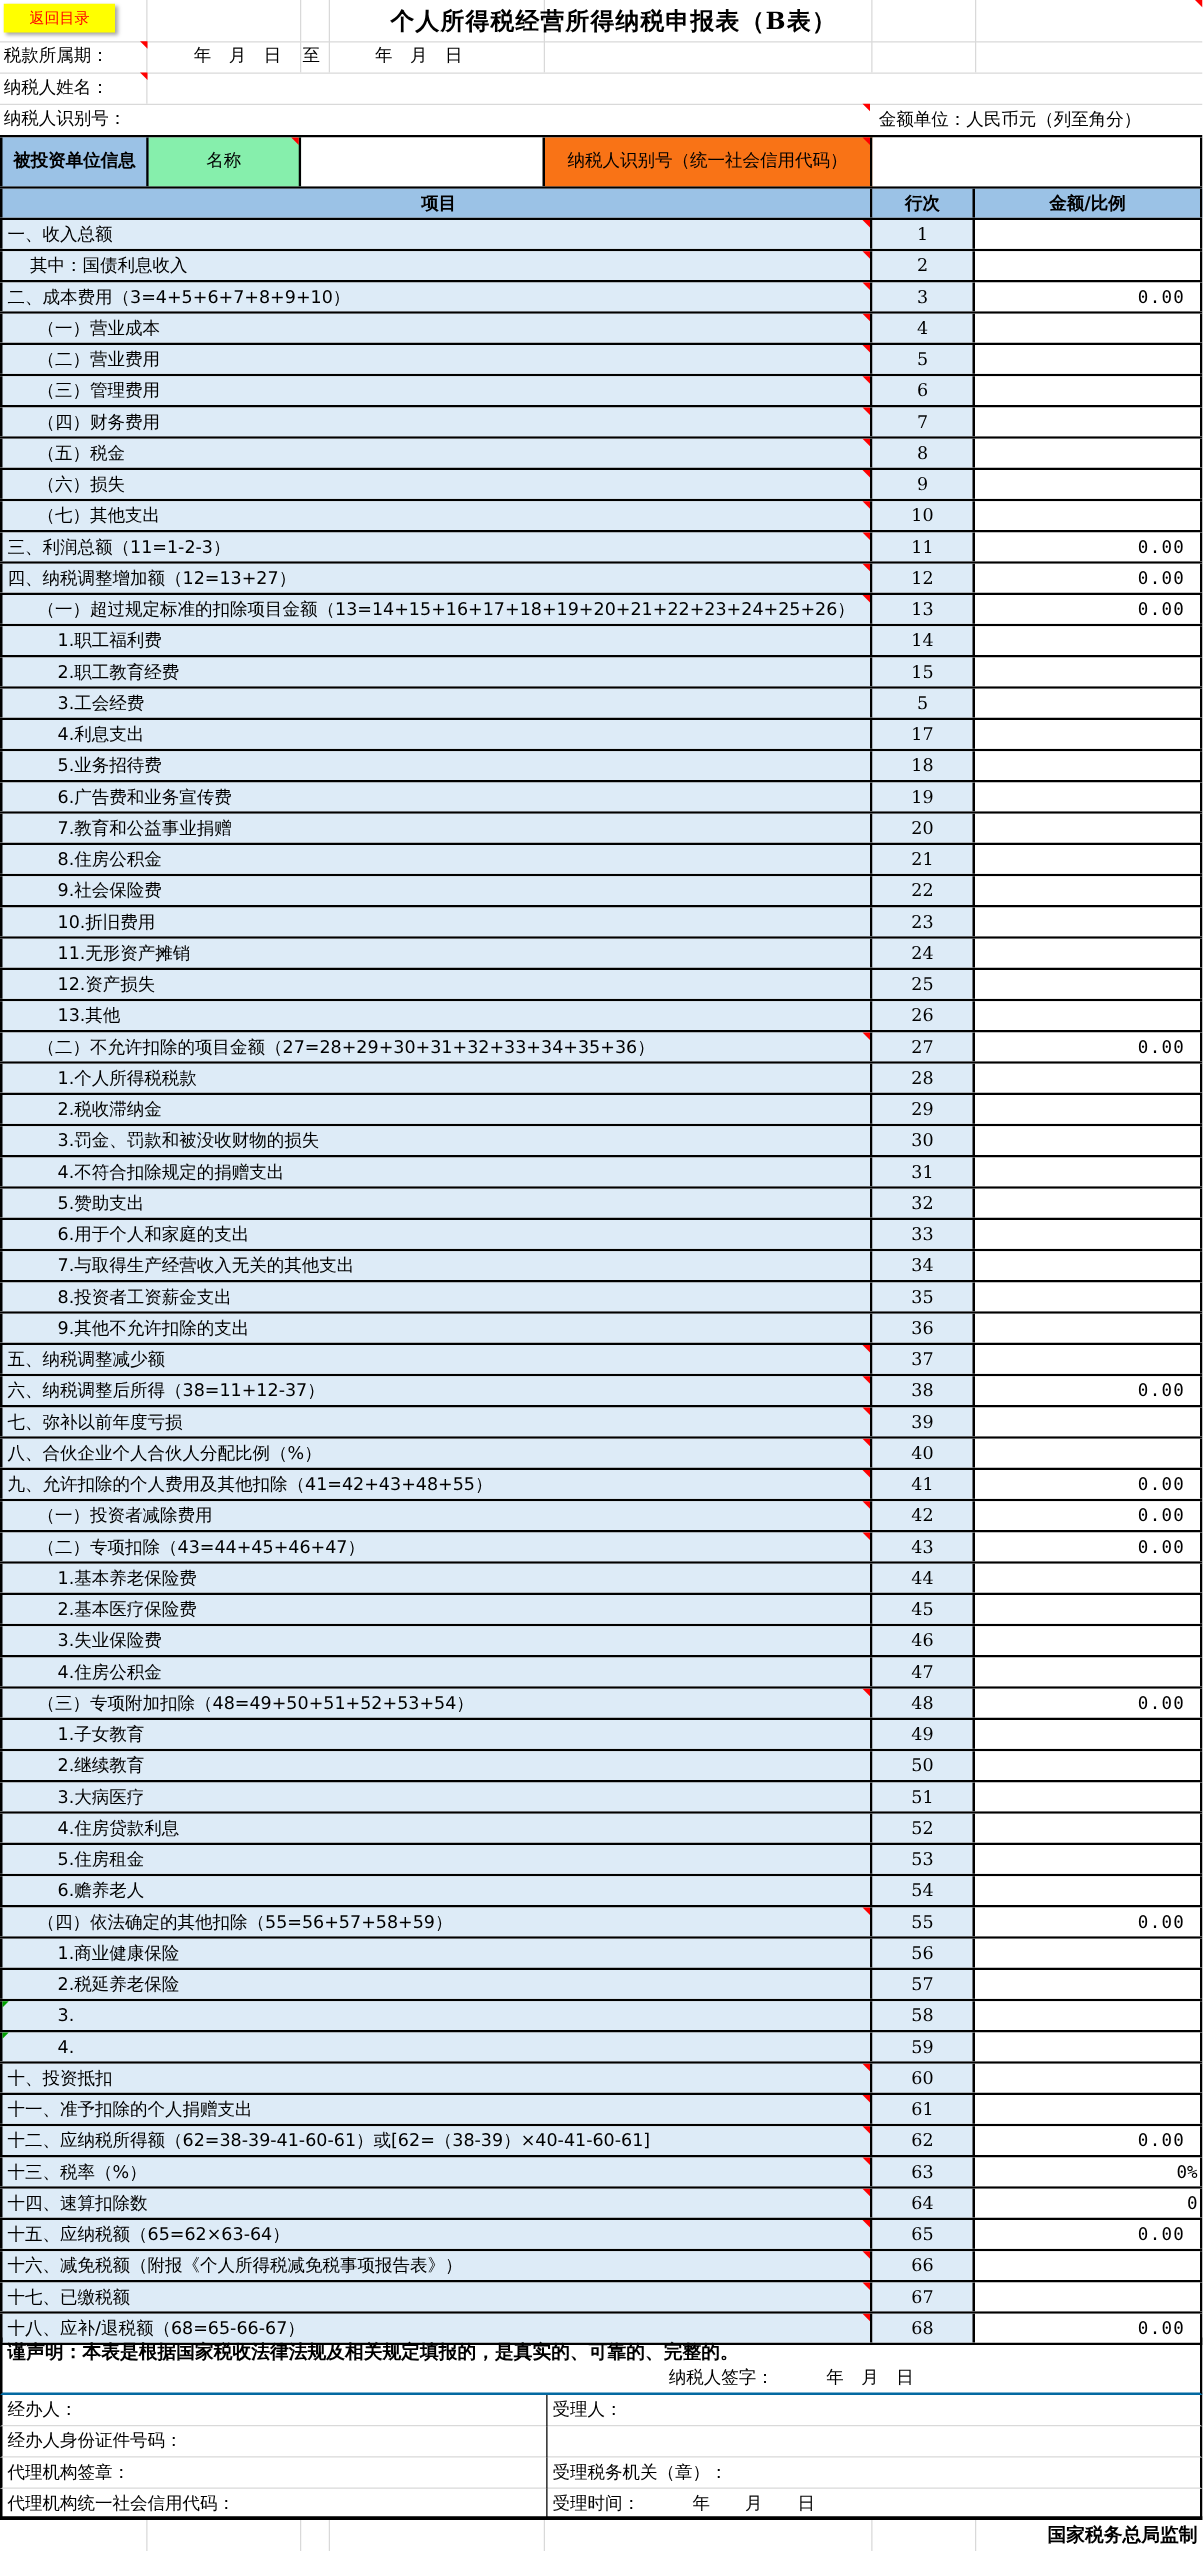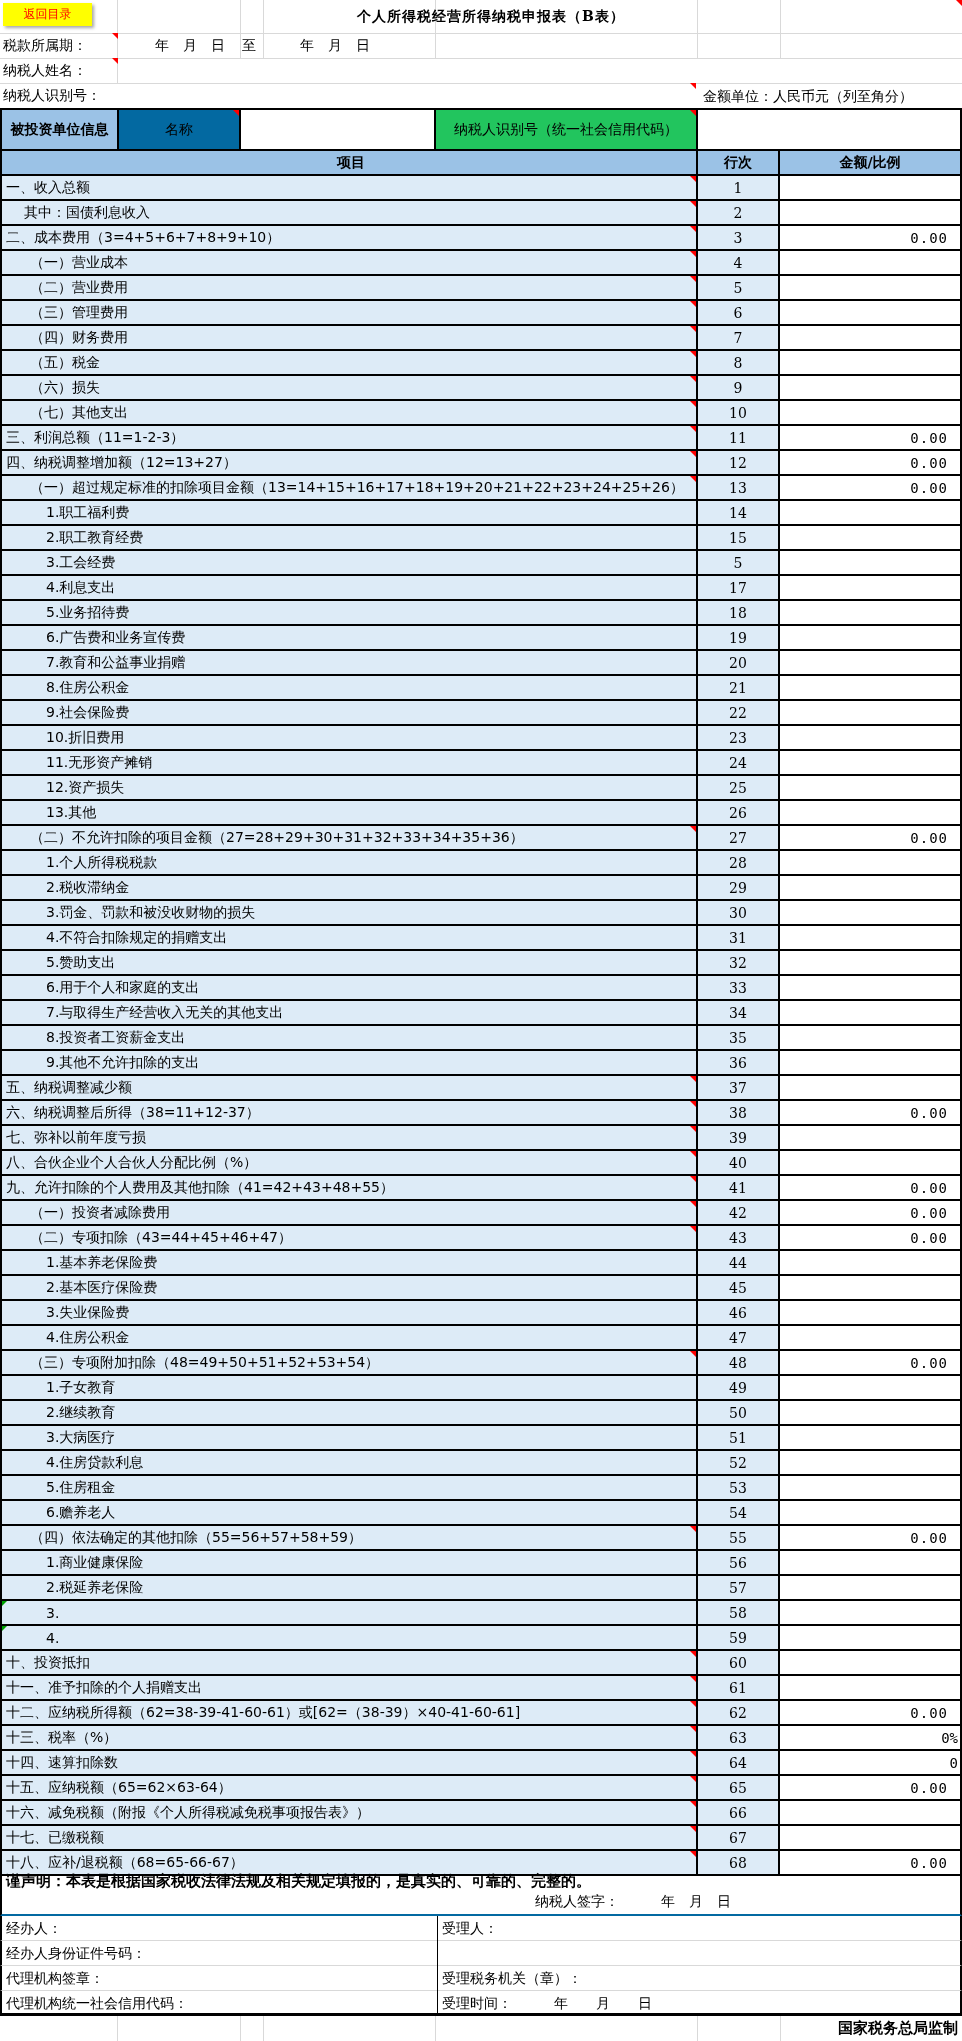--- a/index.html
+++ b/index.html
@@ -4,21 +4,21 @@
 <style>
   * { box-sizing: border-box; margin: 0; padding: 0; }
   html, body { width: 962px; height: 2041px; background: #ffffff; overflow: hidden; }
   body { font-family: "DejaVu Sans", "Liberation Sans", sans-serif; font-size: 14px; color: #000; position: relative; }
   .abs { position: absolute; }
   .gridline-h { position: absolute; left: 0; width: 962px; height: 1px; background: #d9d9d9; }
   .gridline-v { position: absolute; top: 0; width: 1px; background: #d9d9d9; }
 
   
   #back-btn { left: 3px; top: 3px; width: 89px; height: 23px; background: #ffff00; color: #ff0000; font-size: 12px; display:flex; align-items:center; justify-content:center; box-shadow: 2px 2px 3px rgba(0,0,0,0.35); cursor: pointer; }
-  #title { left: 0; top: 0; width: 962px; height: 33px; display:flex; align-items:center; justify-content:center; font-family: "DejaVu Serif", "Liberation Serif", serif; font-weight: bold; font-size: 14px; letter-spacing: 1px; padding-left: 20px; }
+  #title { left: 0; top: 0; width: 962px; height: 33px; display:flex; align-items:center; justify-content:center; font-family: "DejaVu Serif", "Liberation Serif", serif; font-weight: bold; font-size: 19px; letter-spacing: 1px; padding-left: 20px; }
   .hdr-label { position:absolute; font-size: 14px; line-height: 25px; height: 25px; white-space: nowrap; }
   .red-tri { position:absolute; width:0; height:0; border-top: 6px solid #ff0000; border-left: 6px solid transparent; }
   .green-tri { position:absolute; width:0; height:0; border-top: 5px solid #00a000; border-right: 5px solid transparent; }
   .tbl-row { position:absolute; left:0; width:962px; border-bottom: 2px solid #000; }
   .cell { position:absolute; top:0; height:100%; border-right: 2px solid #000; overflow: hidden; }
   .c-item { left:0; width:698px; background:#ddebf7; border-left: 2px solid #000; padding-left: 4px; display:flex; align-items:center; white-space: nowrap; font-size: 14px; }
   .c-line { left:698px; width:82px; background:#ddebf7; display:flex; align-items:center; justify-content:center; font-family:"DejaVu Serif","Liberation Serif",serif; font-size: 14px; }
   .c-amt { left:780px; width:182px; background:#ffffff; display:flex; align-items:center; justify-content:flex-end; padding-right: 12px; font-family:"DejaVu Sans Mono","Liberation Mono",monospace; font-size: 14px; letter-spacing: 1px; }
   .c-amt.pct { padding-right: 2px; letter-spacing: 0; }
   .ind1 { padding-left: 22px; }
@@ -67,24 +67,24 @@
 <div class="red-tri" style="left:112px;top:58px"></div>
 <div class="abs" style="left:118px;top:58px;width:840px;height:25px"></div>
 
 <div class="hdr-label" style="left:3px;top:83px">纳税人识别号：</div>
 <div class="abs" style="left:118px;top:83px;width:576px;height:25px"></div>
 <div class="red-tri" style="left:690px;top:83px"></div>
 <div class="hdr-label" style="left:703px;top:84px">金额单位：人民币元（列至角分）</div>
 
 <div class="tbl-row" style="top:108px;height:43px;border-top:2px solid #000">
   <div class="inv" style="left:0;width:119px;background:#9bc2e6;font-weight:bold;border-left:2px solid #000;">被投资单位信息</div>
-  <div class="inv" style="left:119px;width:122px;background:#0369a1;">名称</div>
+  <div class="inv" style="left:119px;width:122px;background:#86efac;">名称</div>
   <div class="red-tri" style="left:233px;top:0"></div>
   <div class="inv" style="left:241px;width:195px;background:#fff;"></div>
-  <div class="inv" style="left:436px;width:262px;background:#22c55e;padding:0 4px;">纳税人识别号（统一社会信用代码）</div>
+  <div class="inv" style="left:436px;width:262px;background:#f97316;padding:0 4px;">纳税人识别号（统一社会信用代码）</div>
   <div class="red-tri" style="left:690px;top:0"></div>
   <div class="inv" style="left:698px;width:264px;background:#fff;"></div>
 </div>
 
 <div class="tbl-row" style="top:151px;height:25px">
   <div class="cell c-item th">项目</div>
   <div class="cell c-line th">行次</div>
   <div class="cell c-amt th" style="justify-content:center;padding-right:0;font-family:'DejaVu Sans',sans-serif;letter-spacing:0">金额/比例</div>
 </div>
 

